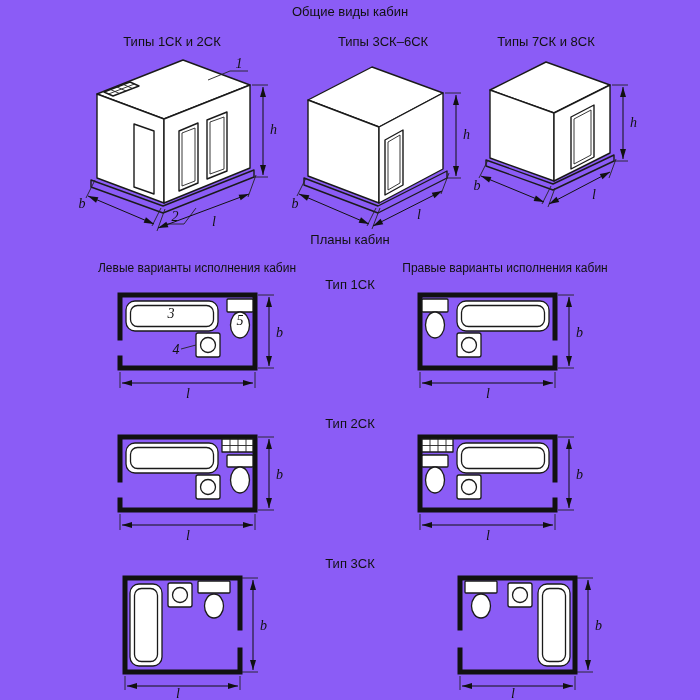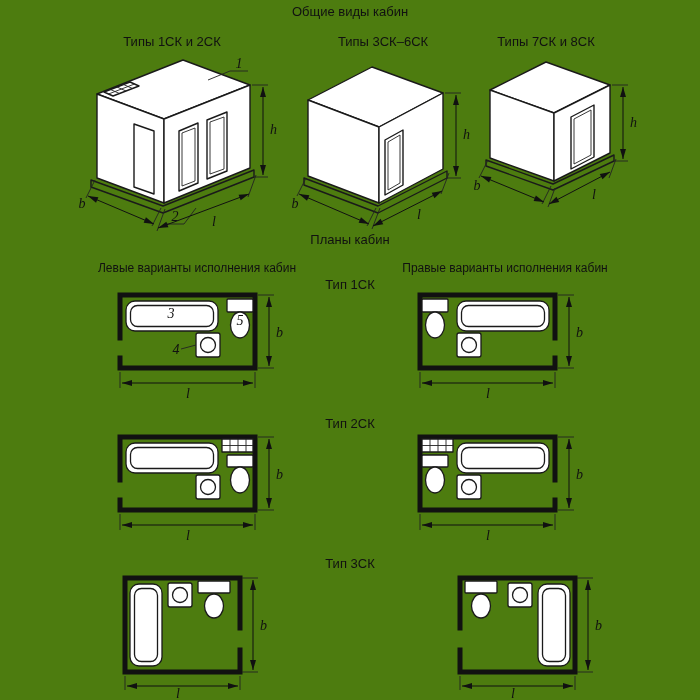--- a/index.html
+++ b/index.html
@@ -1,16 +1,16 @@
 <!DOCTYPE html>
 <html><head>
 <meta charset="utf-8">
 <style>
   html,body{margin:0;padding:0;background:#ffffff;}
-  .stage{width:700px;height:700px;background:#4d7c0f;position:relative;overflow:hidden;
+  .stage{width:700px;height:700px;background:#8b5cf6;position:relative;overflow:hidden;
          font-family:"Liberation Sans",sans-serif;}
   svg{display:block;}
   .title{font:13px "Liberation Sans",sans-serif;fill:#111;}
   .sub{font:12px "Liberation Sans",sans-serif;fill:#111;}
   .dim{font:italic 14px "Liberation Serif",serif;fill:#111;}
   .co{font:italic 14px "Liberation Serif",serif;fill:#111;}
   .fc{stroke:#1a1a1a;fill:#ffffff;stroke-width:1.4;stroke-linejoin:round;}
   .ln{stroke:#1a1a1a;fill:none;stroke-width:1.4;stroke-linejoin:round;}
   .thin{stroke:#222222;fill:none;stroke-width:0.9;}
   .dimln{stroke:#111111;fill:none;stroke-width:1;}

